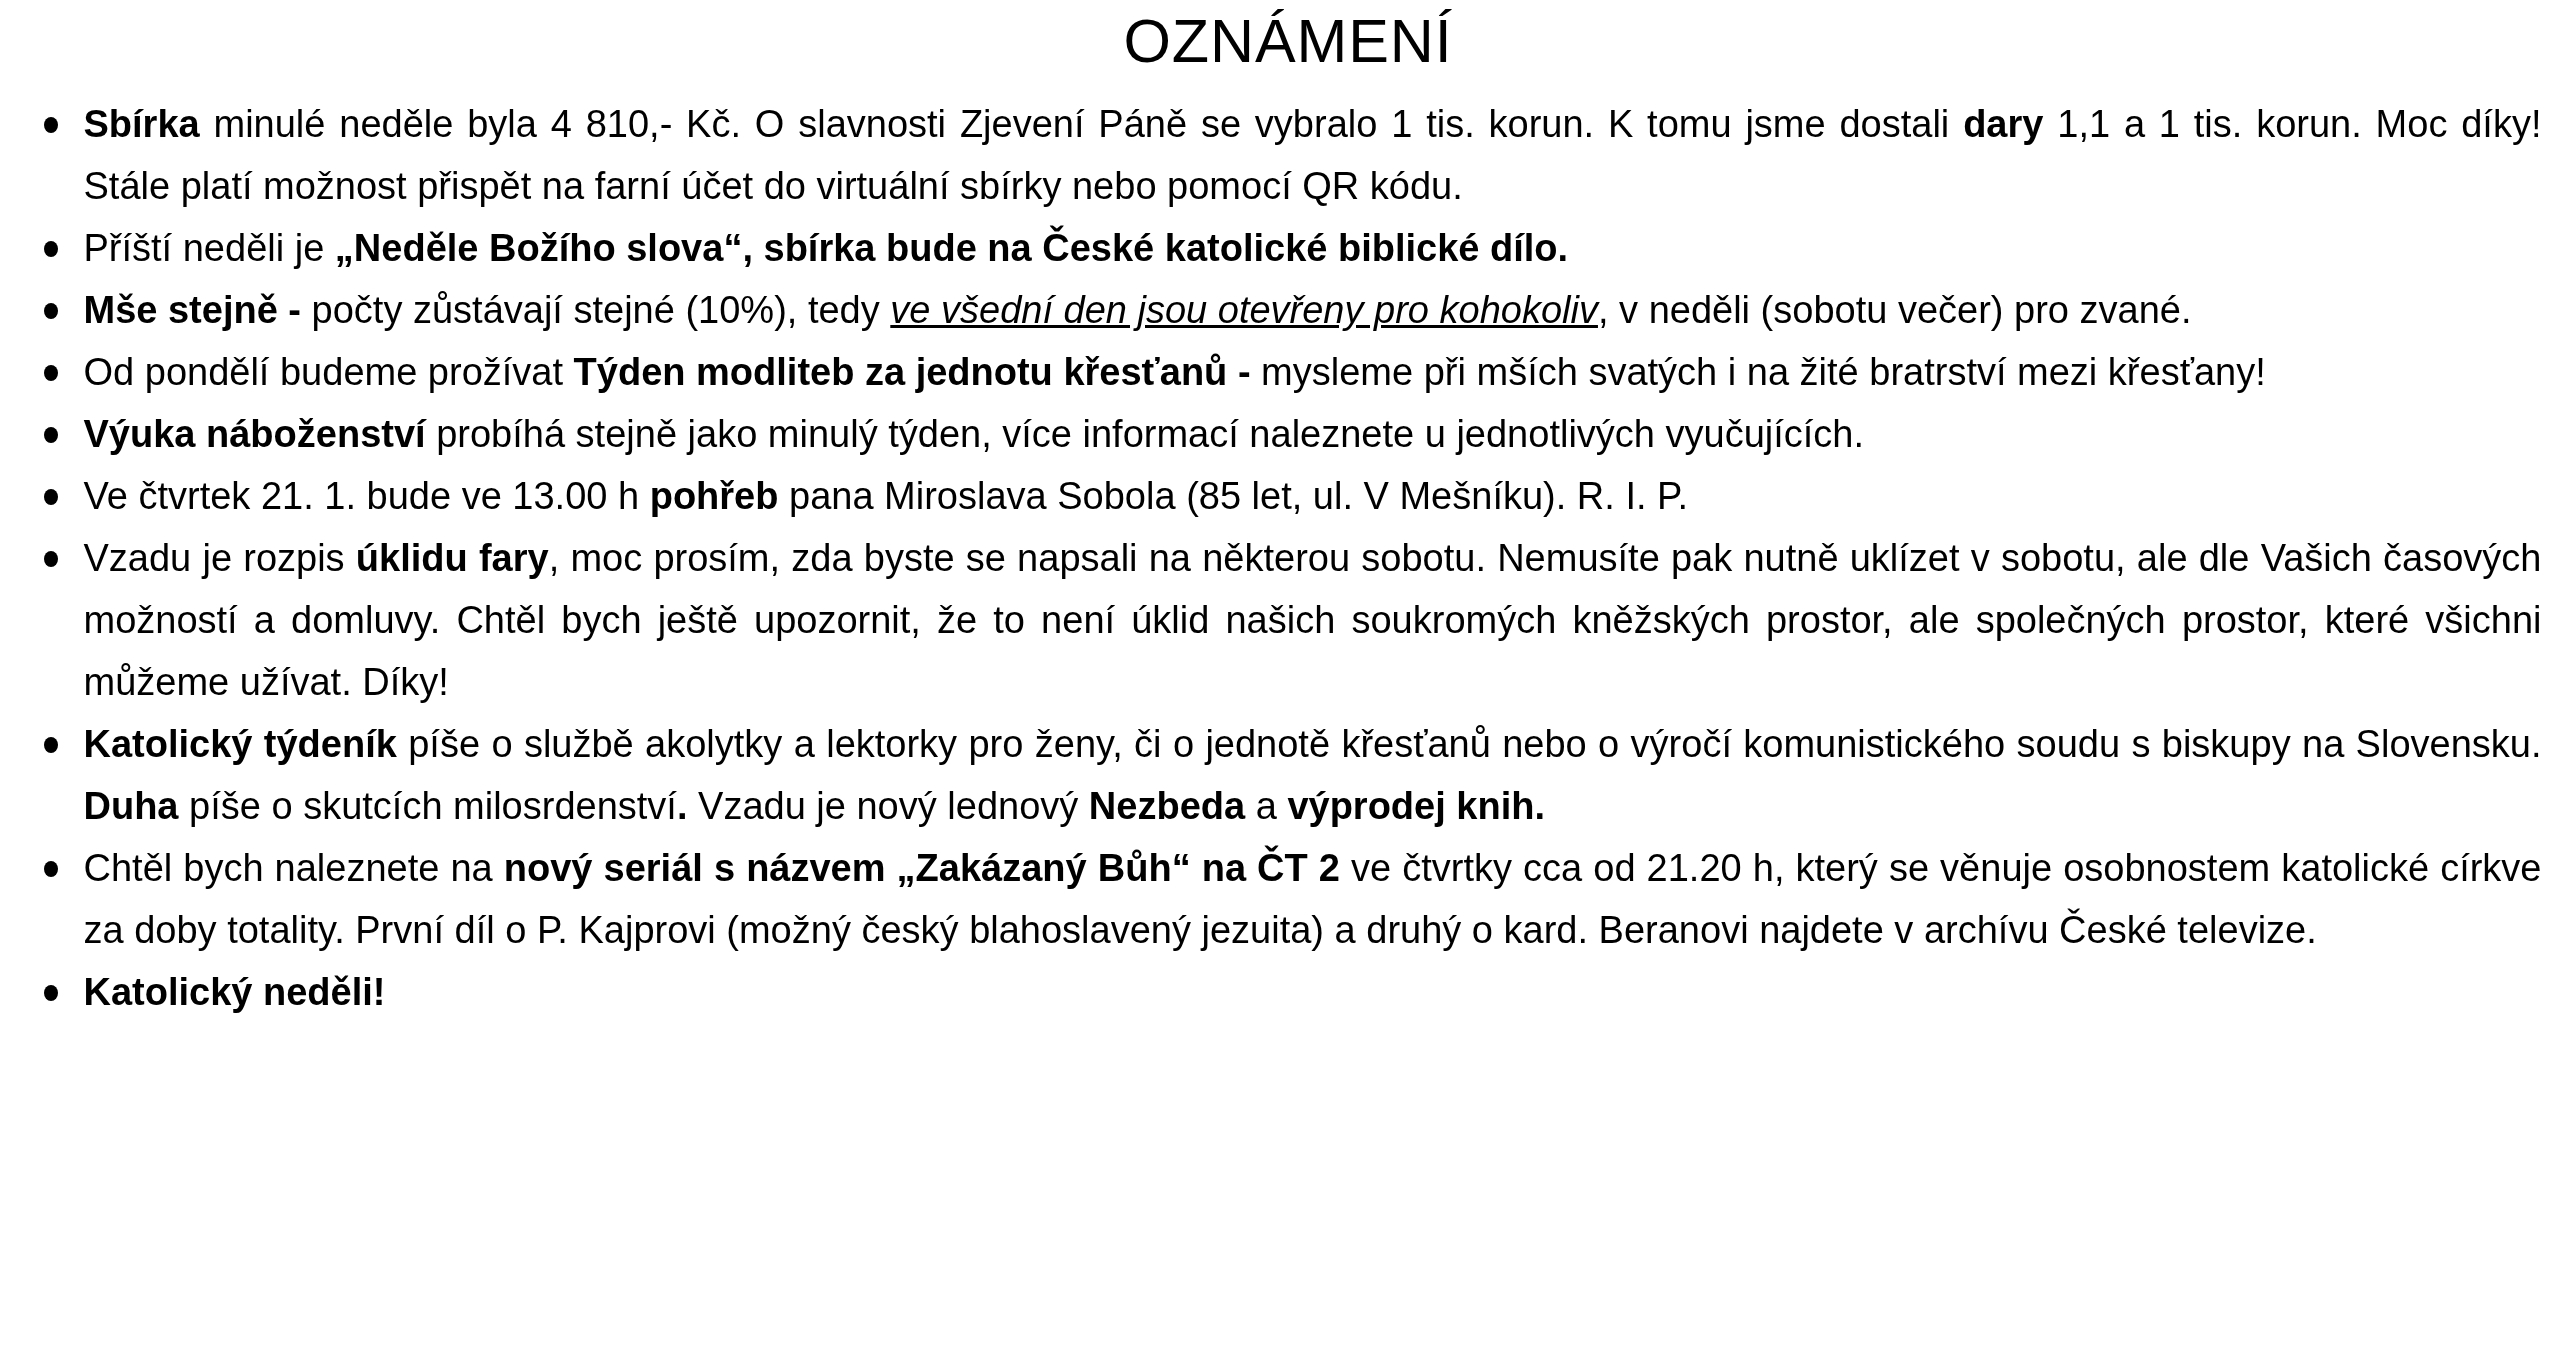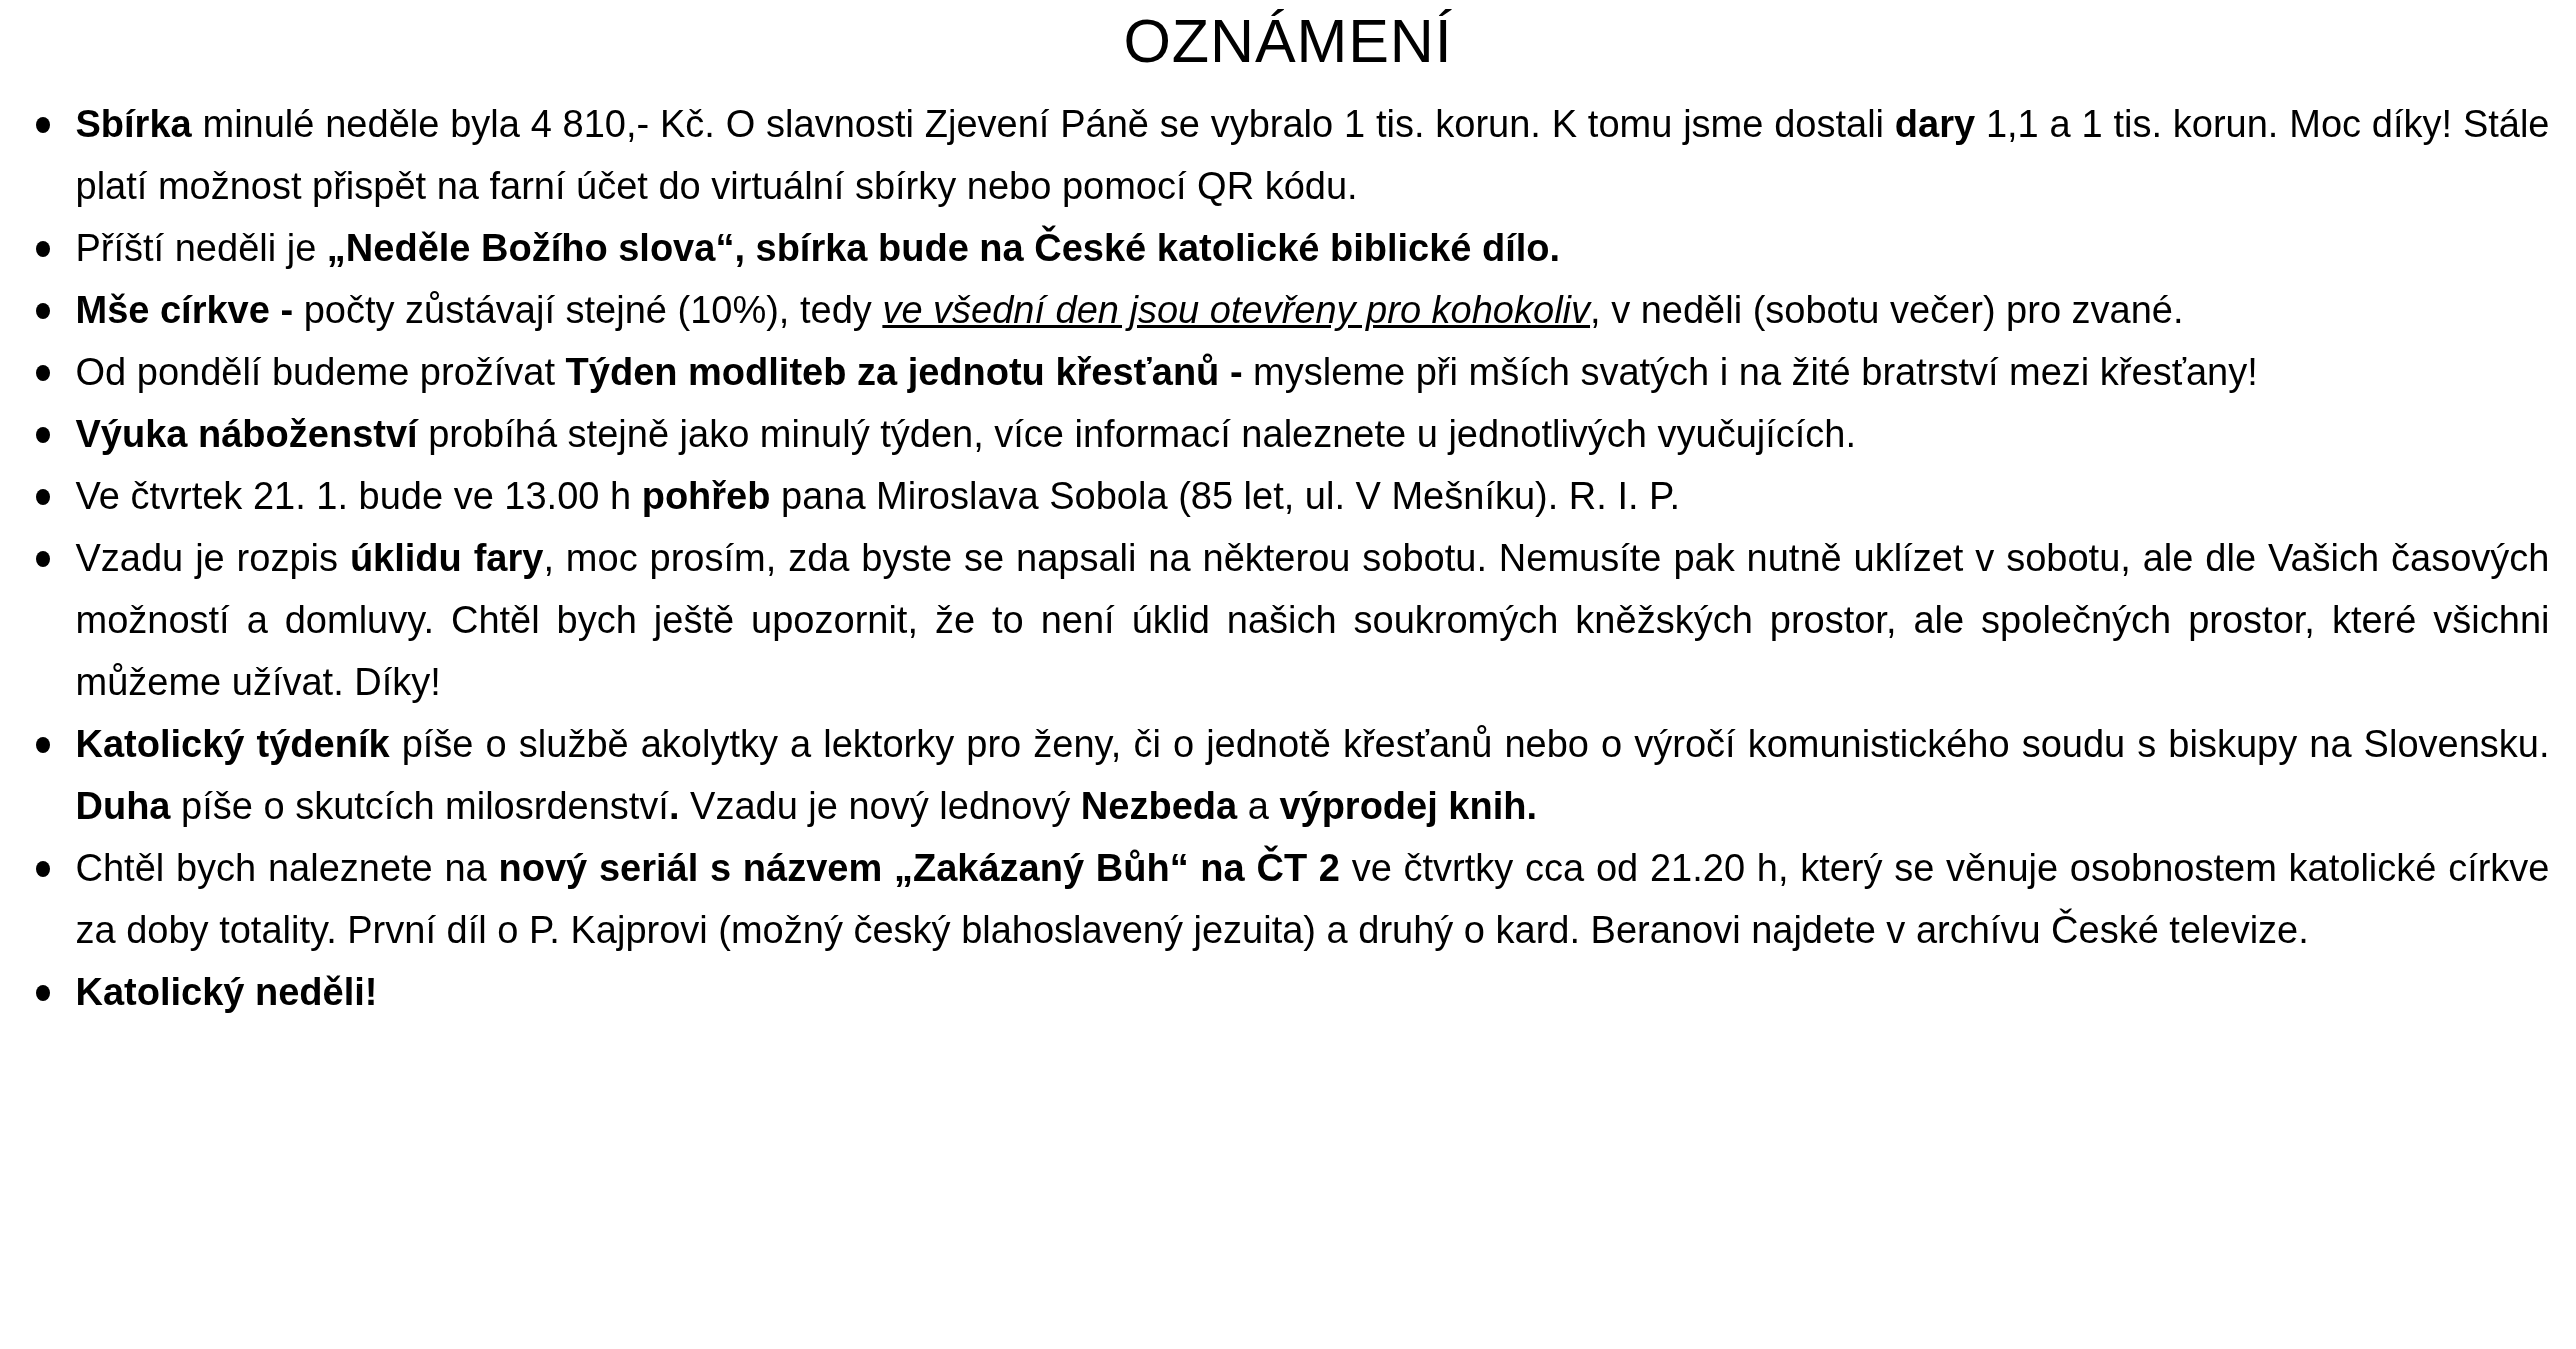--- a/index.html
+++ b/index.html
@@ -22,21 +22,21 @@
   }
   .title {
     margin: 0 0 13.3px 0;
     text-align: center;
     font-size: 61px;
     line-height: 78px;
     font-weight: normal;
     letter-spacing: 0.9px;
   }
   ul.list {
-    margin: 0;
+    margin: 8px;
     padding: 0;
     list-style: none;
   }
   ul.list > li {
     position: relative;
     padding-left: 49px;
     font-size: 38px;
     line-height: 62px;
     text-align: justify;
     text-justify: inter-word;
@@ -55,21 +55,21 @@
   .run-u { text-decoration: underline; font-style: italic; }
 </style>
 </head>
 <body>
 
 <div class="page">
   <h1 class="title">OZNÁMENÍ</h1>
   <ul class="list">
       <li><span class="run-b ">Sbírka</span><span class=""> minulé neděle byla 4 810,- Kč. O slavnosti Zjevení Páně se vybralo 1 tis. korun. K tomu jsme dostali </span><span class="run-b ">dary</span><span class=""> 1,1 a 1 tis. korun. Moc díky! Stále platí možnost přispět na farní účet do virtuální sbírky nebo pomocí QR kódu.</span></li>
       <li><span class="">Příští neděli je </span><span class="run-b ">„Neděle Božího slova“, sbírka bude na České katolické biblické dílo.</span></li>
-      <li><span class="run-b ">Mše církve - </span><span class="">počty zůstávají stejné (10%), tedy </span><span class="run-u">ve všední den jsou otevřeny pro kohokoliv</span><span class="">, v neděli (sobotu večer) pro zvané.</span></li>
+      <li><span class="run-b ">Mše stejně - </span><span class="">počty zůstávají stejné (10%), tedy </span><span class="run-u">ve všední den jsou otevřeny pro kohokoliv</span><span class="">, v neděli (sobotu večer) pro zvané.</span></li>
       <li><span class="">Od pondělí budeme prožívat </span><span class="run-b ">Týden modliteb za jednotu křesťanů - </span><span class="">mysleme při mších svatých i na žité bratrství mezi křesťany!</span></li>
       <li><span class="run-b ">Výuka náboženství</span><span class=""> probíhá stejně jako minulý týden, více informací naleznete u jednotlivých vyučujících.</span></li>
       <li><span class="">Ve čtvrtek 21. 1. bude ve 13.00 h </span><span class="run-b ">pohřeb</span><span class=""> pana Miroslava Sobola (85 let, ul. V Mešníku). R. I. P.</span></li>
       <li><span class="">Vzadu je rozpis </span><span class="run-b ">úklidu fary</span><span class="">, moc prosím, zda byste se napsali na některou sobotu. Nemusíte pak nutně uklízet v sobotu, ale dle Vašich časových možností a domluvy. Chtěl bych ještě upozornit, že to není úklid našich soukromých kněžských prostor, ale společných prostor, které všichni můžeme užívat. Díky!</span></li>
       <li><span class="run-b ">Katolický týdeník</span><span class=""> píše o službě akolytky a lektorky pro ženy, či o jednotě křesťanů nebo o výročí komunistického soudu s biskupy na Slovensku. </span><span class="run-b ">Duha</span><span class=""> píše o skutcích milosrdenství</span><span class="run-b ">.</span><span class=""> Vzadu je nový lednový </span><span class="run-b ">Nezbeda</span><span class=""> a </span><span class="run-b ">výprodej knih.</span></li>
       <li><span class="">Chtěl bych naleznete na </span><span class="run-b ">nový seriál s názvem „Zakázaný Bůh“ na ČT 2</span><span class=""> ve čtvrtky cca od 21.20 h, který se věnuje osobnostem katolické církve za doby totality. První díl o P. Kajprovi (možný český blahoslavený jezuita) a druhý o kard. Beranovi najdete v archívu České televize.</span></li>
       <li><span class="run-b ">Katolický neděli!</span></li>
     </ul>
 </div>
 

